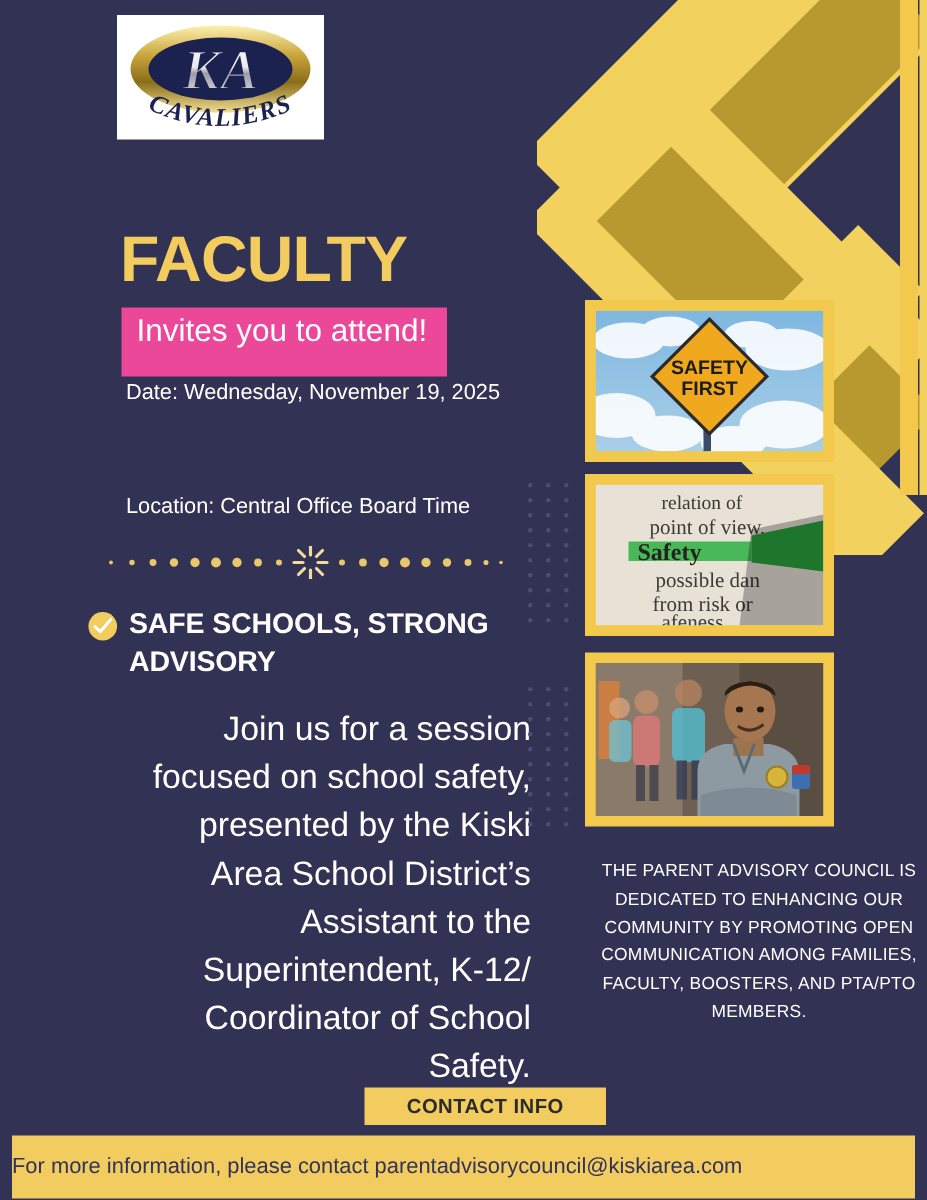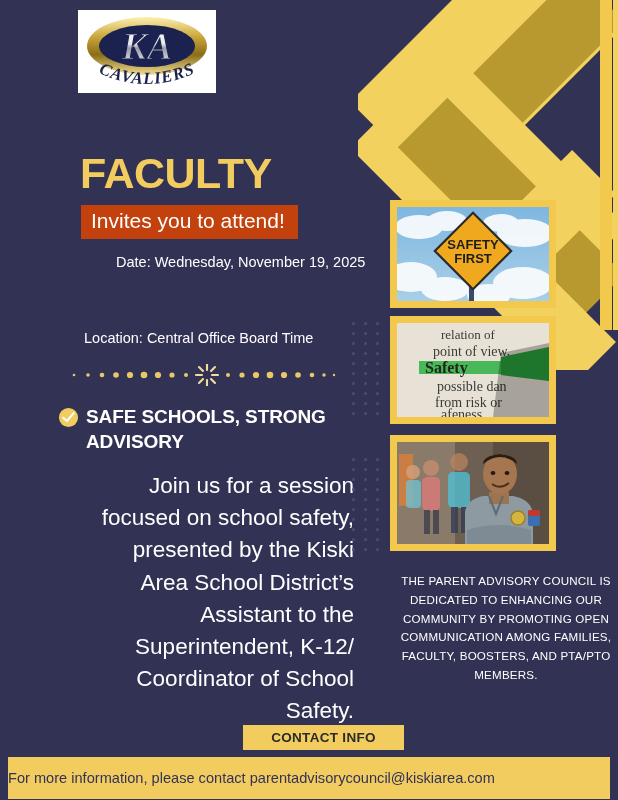--- a/index.html
+++ b/index.html
@@ -64,27 +64,27 @@
     color:#ffffff; font-size:43px; font-weight:bold; letter-spacing:-0.5px;
     line-height:1.02;
   }
   .h-title2 {
     position:absolute; left:80px; top:152px;
     color:#f2cc5e; font-size:43px; font-weight:bold; letter-spacing:-0.5px;
     line-height:1.02;
   }
   .invite {
     position:absolute; left:81px; top:205px;
-    background:#c2410c; color:#ffffff;
-    font-size:21px; padding:4px 13px 6px 10px;
+    background:#ec4899; color:#ffffff;
+    font-size:21px; padding:4px 13px 18px 10px;
   }
 
   
   .detail { position:absolute; left:84px; color:#ffffff; font-size:14.5px; }
-  .d1 { top:254px;margin-left:32px; }
+  .d1 { top:254px; }
   .d2 { top:292px; }
   .d3 { top:330px; }
 
   
   .divider { position:absolute; left:70px; top:364px; width:268px; height:22px; }
 
   
   .check-ico { position:absolute; left:58px; top:407px; width:21px; height:21px; }
   .sub-head {
     position:absolute; left:86px; top:404px; width:262px;

